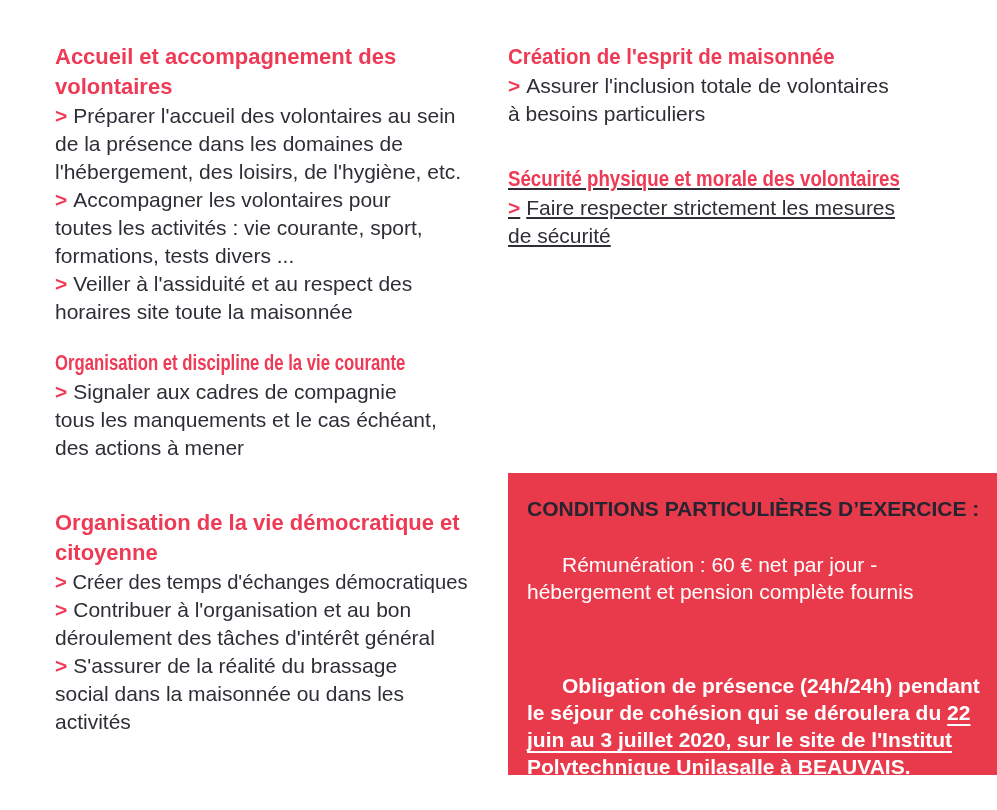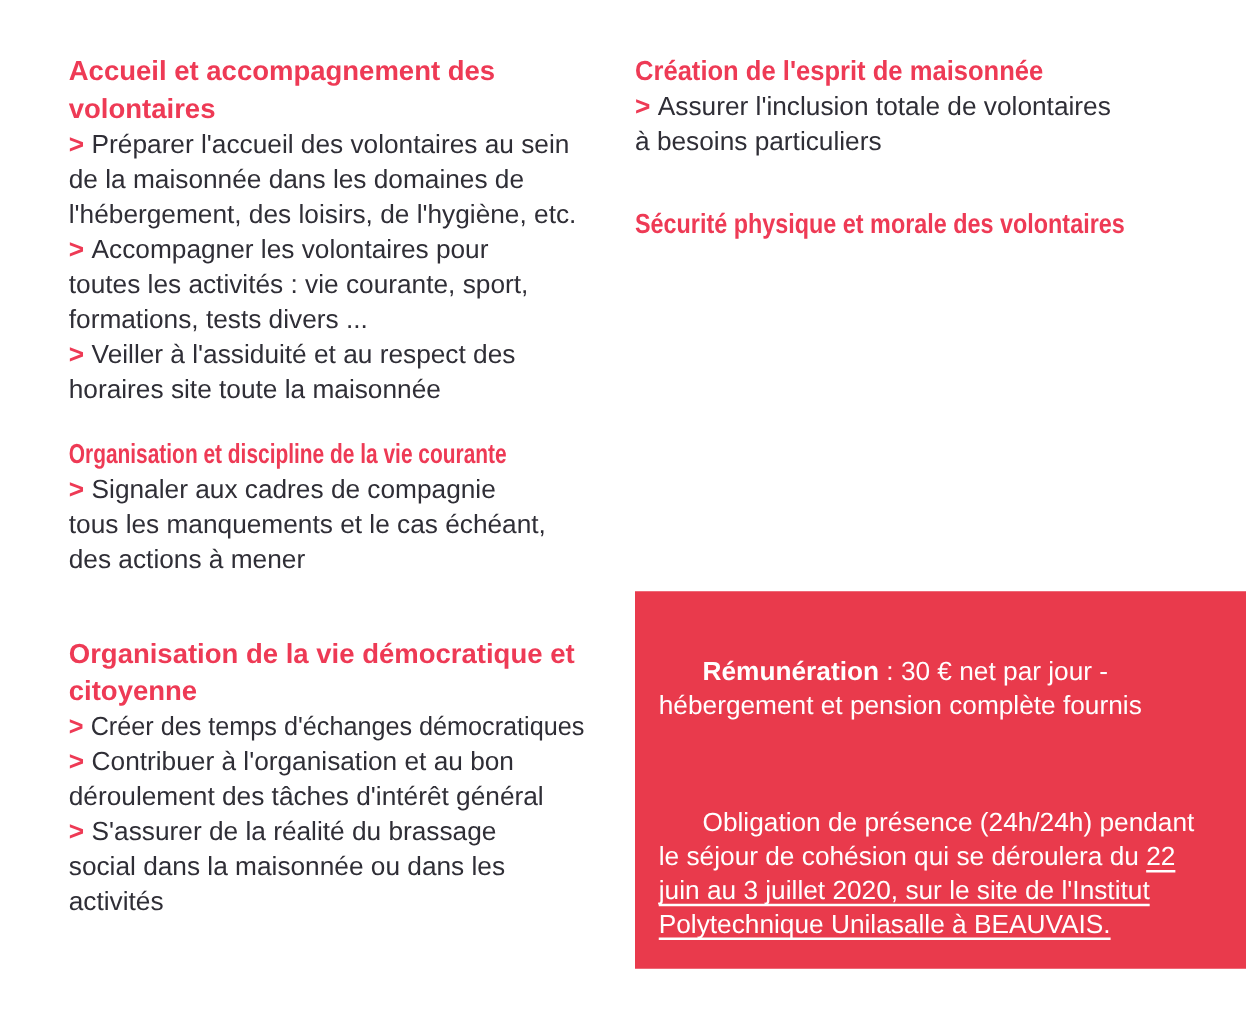--- a/index.html
+++ b/index.html
@@ -17,56 +17,56 @@
   .col-left{left:55px;width:475px;}
   .col-right{left:508px;width:475px;}
   .sec{margin:0;}
   .sec-title{
     margin:0;font-size:22px;line-height:30px;font-weight:700;color:var(--accent);
     white-space:pre;transform-origin:left top;
   }
   .item{margin:0;font-size:21px;line-height:28px;transform-origin:left top;}
   .item .t{white-space:pre;color:var(--body-text);}
   .marker{color:var(--accent);font-weight:700;margin-right:6px;}
-  .mt22{margin-top:22px;} .mt33{margin-top:46px;} .mt36{margin-top:36px;}
+  .mt22{margin-top:22px;} .mt33{margin-top:46px;} .mt36{margin-top:36px;text-decoration:underline;}
   .sx76{transform:scaleX(0.76);white-space:pre;}
   .sx85{transform:scaleX(0.85);white-space:pre;}
   .sx93{transform:scaleX(0.93);white-space:pre;}
   .sx96{transform:scaleX(0.96);}
   
   .box{
     position:absolute;left:508px;top:473px;width:489px;height:302px;
     background:var(--box-bg);box-sizing:border-box;
     padding:22px 24px 10px 19px;color:#ffffff;font-size:21px;line-height:27px;
   }
   .box-title{font-weight:700;color:var(--box-title);white-space:pre;}
   .box-p{margin:0;white-space:pre;}
   .box-p.rem{margin-top:2px;}
-  .box-p.presence{margin-top:13px;}
-  .box-p b{font-weight:700;}
+  .box-p.presence{margin-top:13px;font-weight:bold;}
+  .box-p b{font-weight:400;}
   .box-p u{
     text-decoration:underline;
     text-decoration-thickness:2px;
     text-underline-offset:4px;
     text-decoration-skip-ink:none;
   }
 </style>
 </head>
 <body>
 
 <div class="page">
 
   <div class="col col-left">
 
     <div class="sec">
       <h3 class="sec-title">Accueil et accompagnement des
 volontaires</h3>
       <p class="item">
         <span class="marker">&gt;</span><span class="t">Préparer l'accueil des volontaires au sein
-de la maisonnée dans les domaines de
+de la présence dans les domaines de
 l'hébergement, des loisirs, de l'hygiène, etc.</span>
       </p>
       <p class="item">
         <span class="marker">&gt;</span><span class="t">Accompagner les volontaires pour
 toutes les activités : vie courante, sport,
 formations, tests divers ...</span>
       </p>
       <p class="item">
         <span class="marker">&gt;</span><span class="t">Veiller à l'assiduité et au respect des
 horaires site toute la maisonnée</span>
@@ -106,27 +106,32 @@
     <div class="sec">
       <h3 class="sec-title sx93">Création de l'esprit de maisonnée</h3>
       <p class="item">
         <span class="marker">&gt;</span><span class="t">Assurer l'inclusion totale de volontaires
 à besoins particuliers</span>
       </p>
     </div>
 
     <div class="sec mt36">
       <h3 class="sec-title sx85">Sécurité physique et morale des volontaires</h3>
+      <p class="item">
+        <span class="marker">&gt;</span><span class="t">Faire respecter strictement les mesures
+de sécurité</span>
+      </p>
     </div>
 
   </div>
 
   <div class="box">
+    <div class="box-title">CONDITIONS PARTICULIÈRES D’EXERCICE :</div>
     <p class="box-p rem">
-      <b>Rémunération</b><span> : 30 € net par jour -
+      <b>Rémunération</b><span> : 60 € net par jour -
 hébergement et pension complète fournis</span>
     </p>
     <p class="box-p presence">
       <span>Obligation de présence (24h/24h) pendant
 le séjour de cohésion qui se déroulera du </span><u>22
 juin au 3 juillet 2020, sur le site de l'Institut
 Polytechnique Unilasalle à BEAUVAIS.</u>
     </p>
 
   </div>

